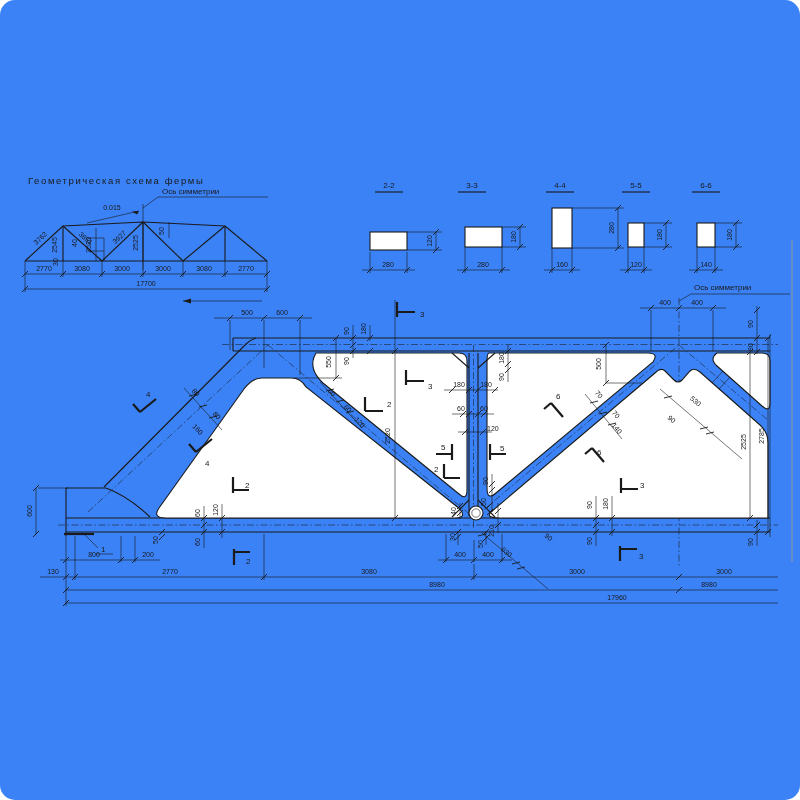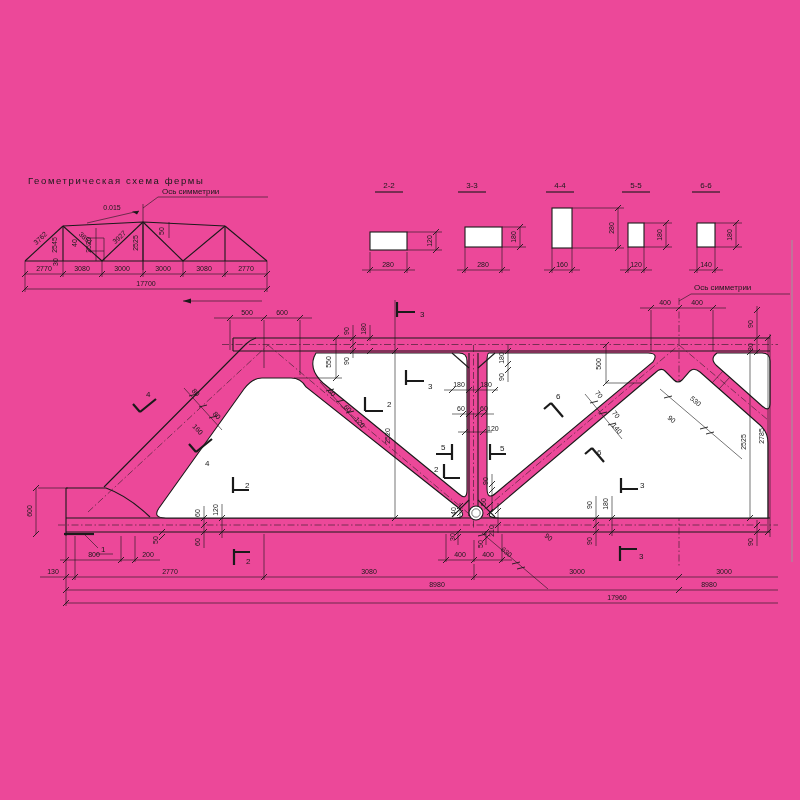--- a/index.html
+++ b/index.html
@@ -1,17 +1,17 @@
 <!DOCTYPE html>
 <html><head>
 <meta charset="utf-8">
 <style>
   html,body{margin:0;padding:0;background:#fff;}
-  #sheet{position:relative;width:800px;height:800px;background:#ec4899;overflow:hidden;
-         font-family:"Liberation Sans", sans-serif;}
+  #sheet{position:relative;width:800px;height:800px;background:#3b82f6;overflow:hidden;
+         font-family:"Liberation Sans", sans-serif;border-radius:15px;}
   svg{position:absolute;left:0;top:0;}
   svg text{fill:#1a1a1a;font-family:"Liberation Sans", sans-serif;font-size:7px;}
   .t8{font-size:8px;}
   .t9{font-size:9.5px;letter-spacing:1.6px;}
   .mid{text-anchor:middle;}
   .ln{stroke:#1a1a1a;stroke-width:1.1;fill:none;}
   .tn{stroke:#1a1a1a;stroke-width:0.6;fill:none;}
   .tk{stroke:#1a1a1a;stroke-width:2.2;fill:none;}
   .cl{stroke:#1a1a1a;stroke-width:0.55;fill:none;stroke-dasharray:7 2.5 1.5 2.5;}
   .sl{stroke:#1a1a1a;stroke-width:0.9;fill:none;}

